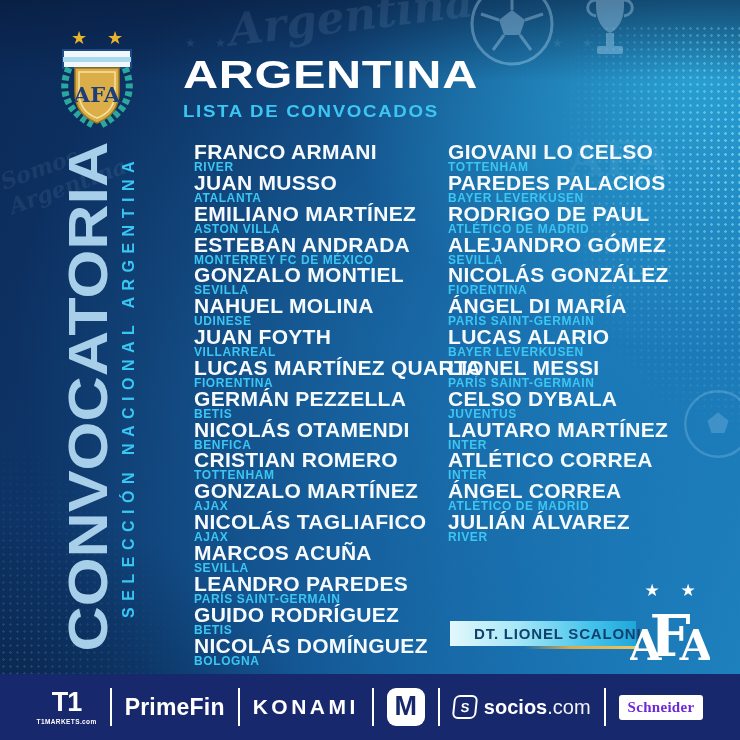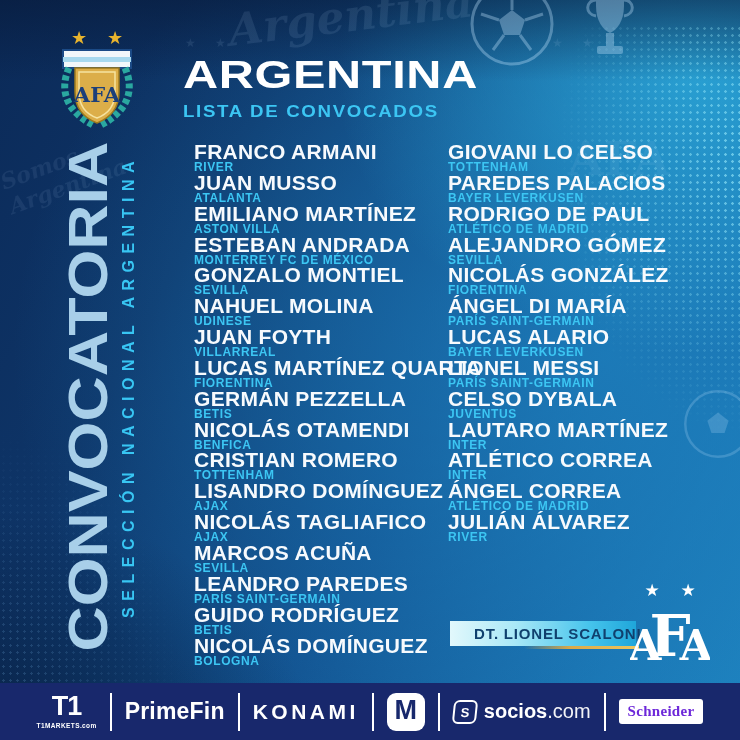--- a/index.html
+++ b/index.html
@@ -53,21 +53,21 @@
   .pclub{color:#3cc6f3;font-size:12px;font-weight:700;letter-spacing:.6px;line-height:9px;margin-top:1px;white-space:nowrap;}
   
   .coach-badge{position:absolute;left:450px;top:621px;width:186px;height:25px;
     background:linear-gradient(90deg,#e2f8fc 0%,#a9e8f7 35%,#46c4ec 75%,#1fa6da 100%);
     color:#10406e;font-size:15px;font-weight:700;letter-spacing:.8px;line-height:25px;
     padding-left:24px;box-sizing:border-box;white-space:nowrap;}
   .coach-badge::after{content:'';position:absolute;right:-3px;bottom:-3px;width:62%;height:3px;
     background:linear-gradient(90deg,rgba(217,169,74,0),#d9a94a 40%,#eec75f);}
   .monogram{position:absolute;left:630px;top:580px;width:80px;height:85px;text-align:center;}
   
-  .sponsors{position:absolute;left:0;bottom:0;width:740px;height:57px;background:#18286c;
+  .sponsors{position:absolute;left:0;bottom:0;width:740px;height:66px;background:#18286c;
     display:flex;align-items:center;justify-content:center;box-sizing:border-box;padding:8px 10px;}
   .sep{width:2px;height:38px;background:#fff;margin:0 13px;flex:none;}
   .sp{color:#fff;flex:none;display:flex;align-items:center;}
   .sp-t1{flex-direction:column;line-height:1;}
   .t1-main{font-size:27px;font-weight:700;letter-spacing:-1px;}
   .t1-sub{font-size:6.5px;font-weight:700;letter-spacing:.4px;margin-top:3px;}
   .sp-primefin{font-size:23px;font-weight:700;letter-spacing:.2px;}
   .sp-konami{font-size:21px;font-weight:700;letter-spacing:3.5px;font-stretch:condensed;}
   .mcd-tile{width:38px;height:38px;background:#fff;border-radius:9px;display:flex;align-items:center;justify-content:center;}
   .mcd-m{color:#18286c;font-size:27px;font-weight:700;line-height:1;transform:translateY(-1px);}
@@ -176,21 +176,21 @@
         </li>
         <li class="player">
           <div class="pname">NICOLÁS OTAMENDI</div>
           <div class="pclub">BENFICA</div>
         </li>
         <li class="player">
           <div class="pname">CRISTIAN ROMERO</div>
           <div class="pclub">TOTTENHAM</div>
         </li>
         <li class="player">
-          <div class="pname">LISANDRO DOMÍNGUEZ</div>
+          <div class="pname">GONZALO MARTÍNEZ</div>
           <div class="pclub">AJAX</div>
         </li>
         <li class="player">
           <div class="pname">NICOLÁS TAGLIAFICO</div>
           <div class="pclub">AJAX</div>
         </li>
         <li class="player">
           <div class="pname">MARCOS ACUÑA</div>
           <div class="pclub">SEVILLA</div>
         </li>

